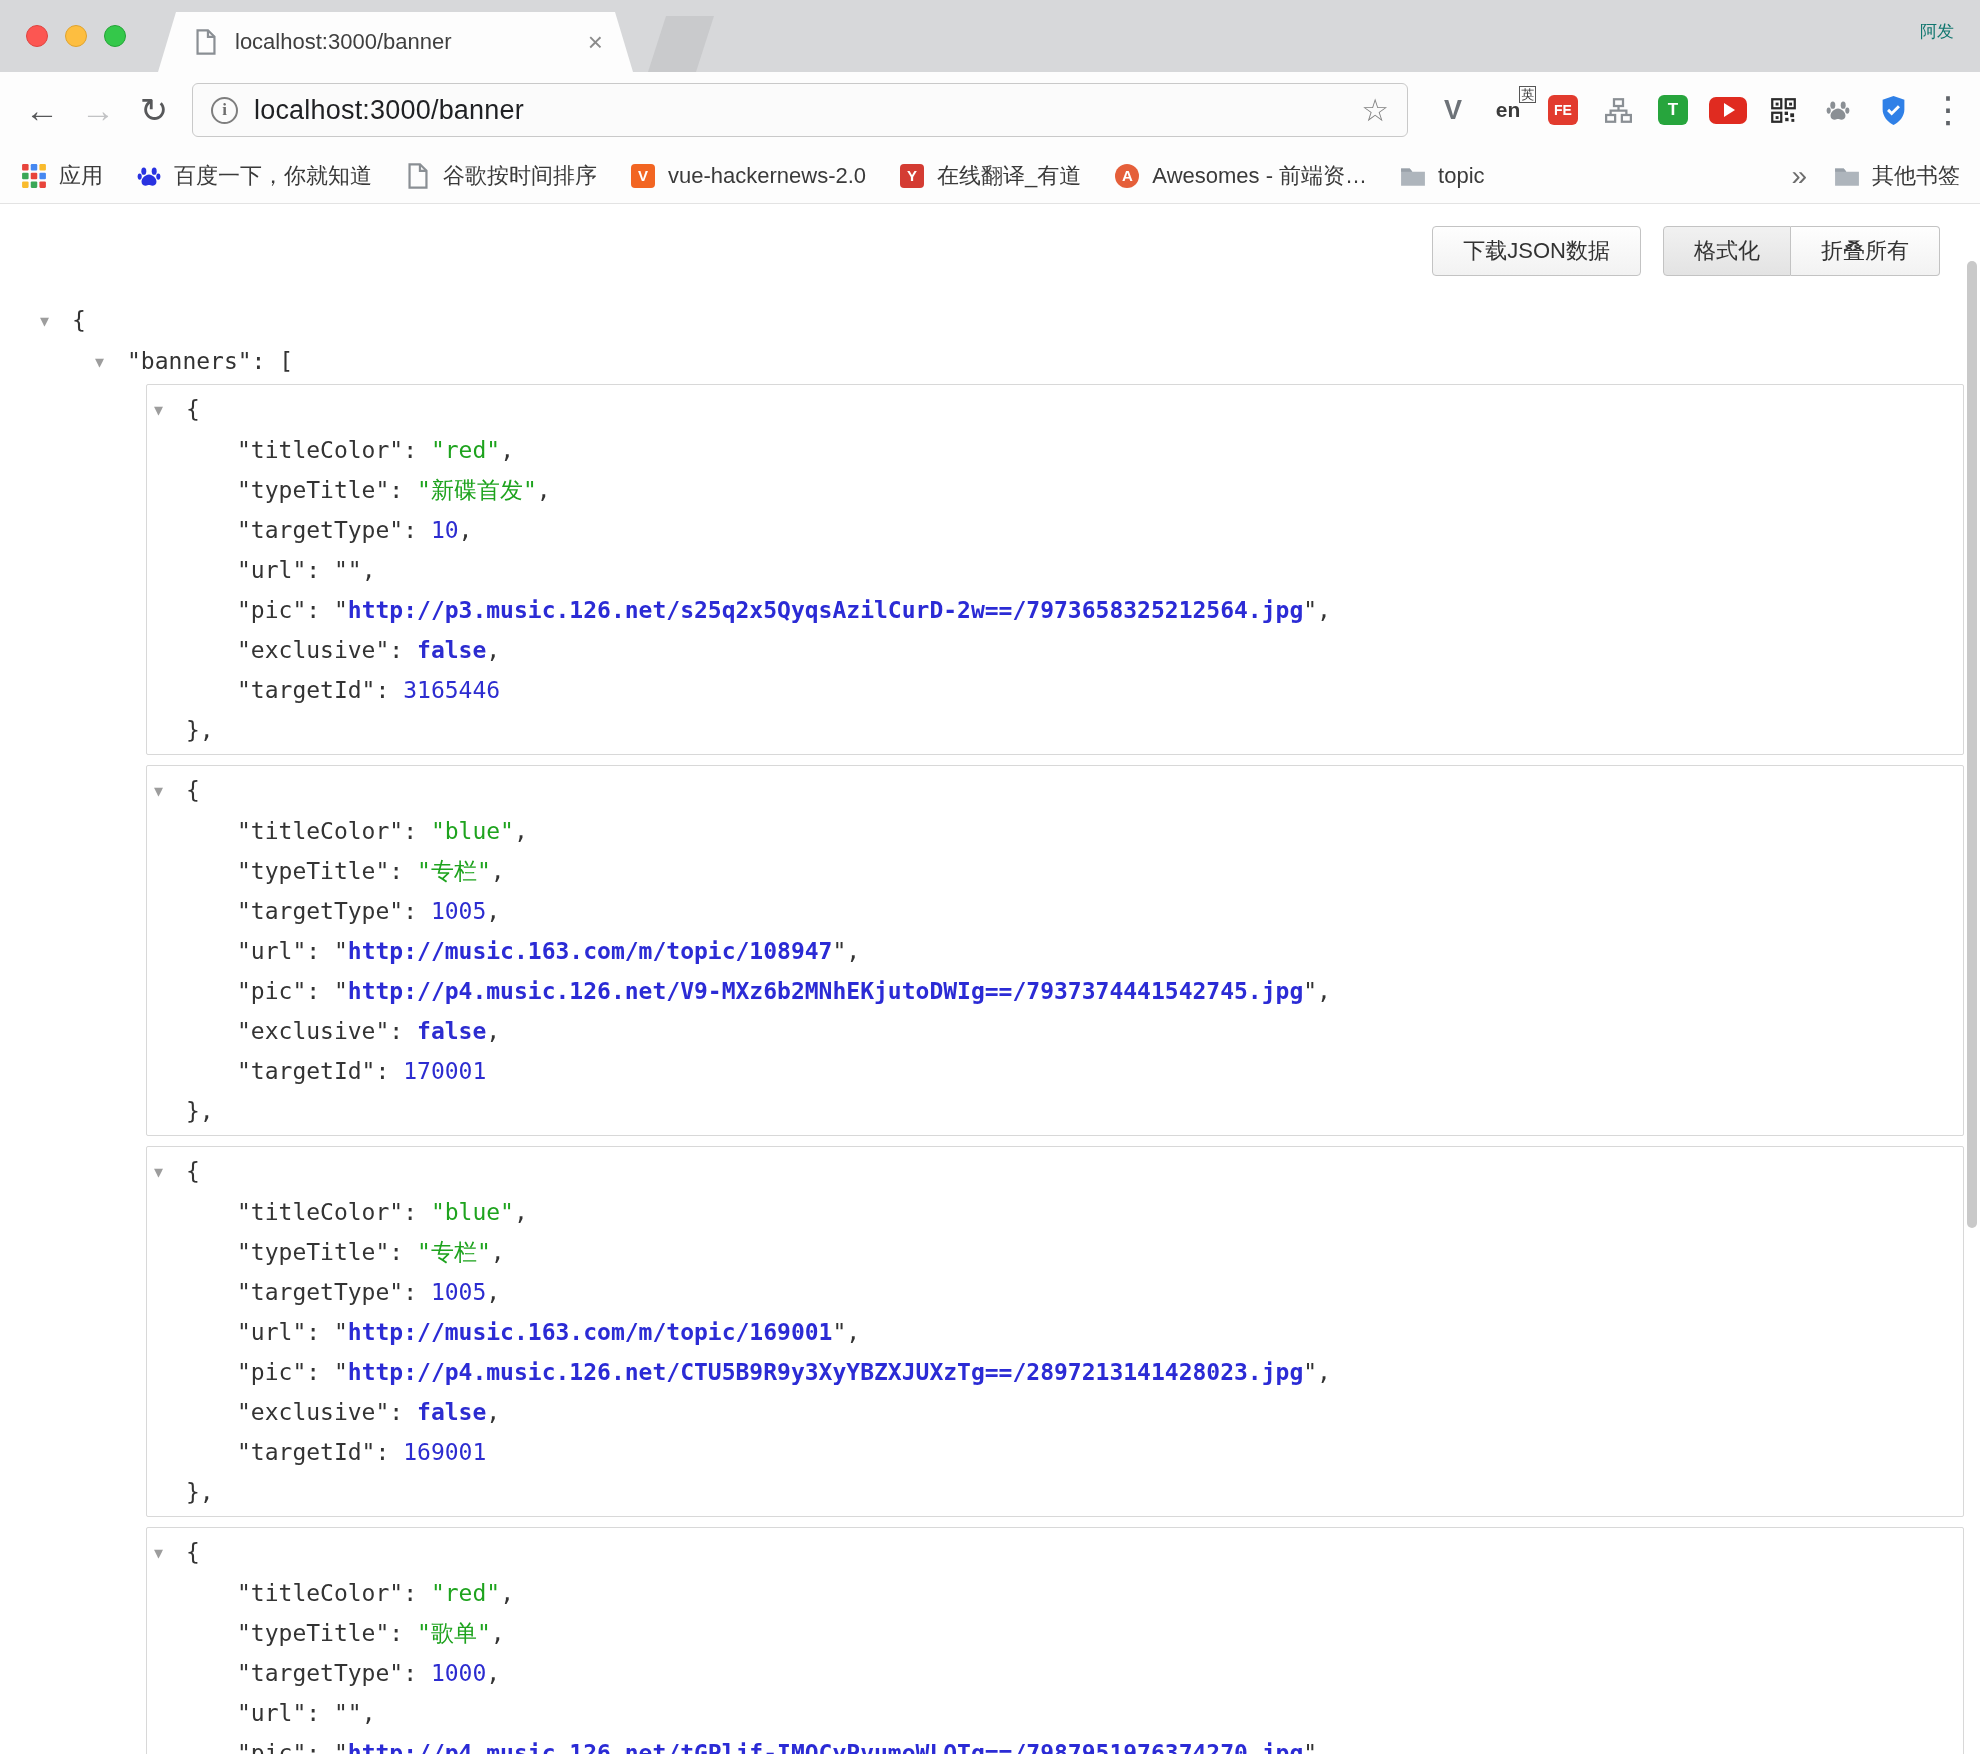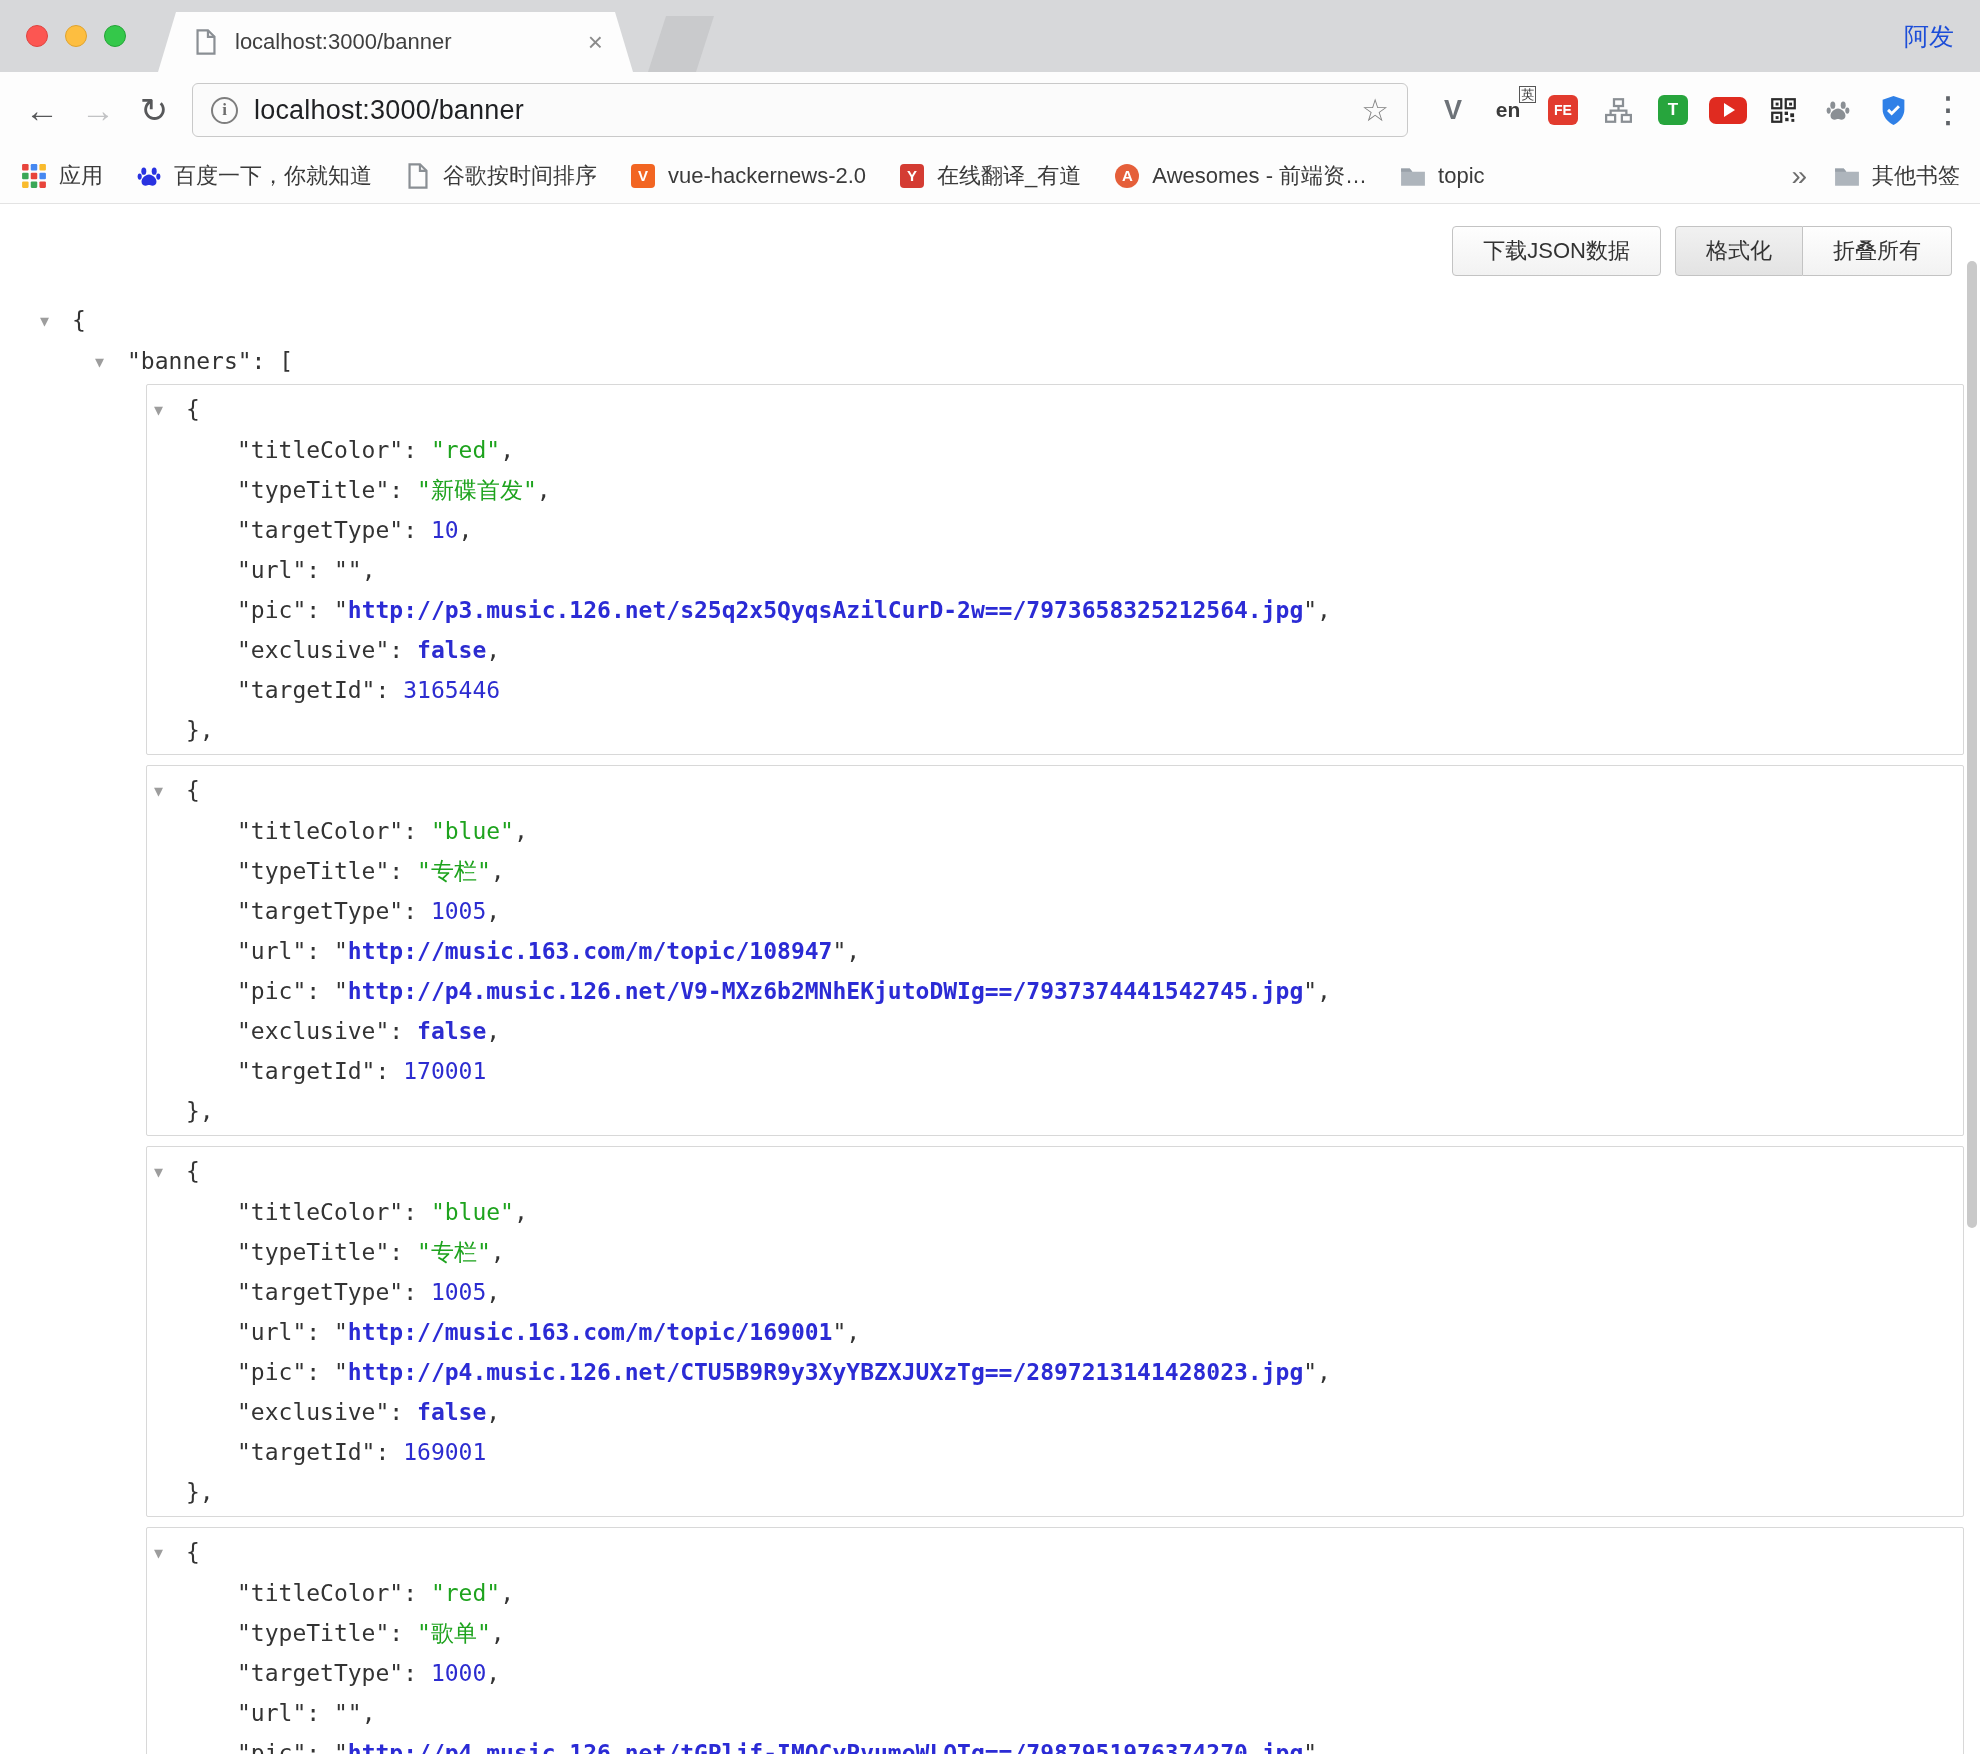--- a/index.html
+++ b/index.html
@@ -13,21 +13,21 @@
   .light.red{background:#fc5652;border:1px solid #df4440}
   .light.yellow{background:#fdbe40;border:1px solid #dfa32e}
   .light.green{background:#34c84a;border:1px solid #23a436}
   .tab{position:absolute;left:158px;top:12px;width:475px;height:60px;background:#fdfdfd;
     clip-path:polygon(18px 0,457px 0,475px 60px,0 60px);
     display:flex;align-items:center;gap:15px;padding:0 30px 0 34px;cursor:default}
   .tab-title{flex:1;font-size:22px;color:#3f3f3f;white-space:nowrap;overflow:hidden}
   .tab-close{font-size:26px;color:#8b8b8b;line-height:1}
   .newtab-stub{position:absolute;left:648px;top:16px;width:66px;height:56px;background:#c9cacc;
     clip-path:polygon(18px 0,100% 0,calc(100% - 18px) 100%,0 100%)}
-  .profile{position:absolute;right:26px;top:20px;font-size:25px;color:#1d4ed8}
+  .profile{position:absolute;right:26px;top:20px;font-size:17px;color:#0f766e}
 
   
   .toolbar{height:76px;background:#fdfdfd;display:flex;align-items:center;padding:0 18px;gap:8px}
   .nav-btn{width:48px;height:48px;display:flex;align-items:center;justify-content:center;
     font-size:34px;color:#57585a}
   .nav-btn.disabled{color:#c2c3c5}
   .omnibox{width:1216px;height:54px;margin-left:6px;border:1px solid #c9c9c9;border-radius:6px;
     background:#fbfbfb;display:flex;align-items:center;padding:0 18px;gap:16px}
   .info-ic{width:27px;height:27px;border:2px solid #7e7e7e;border-radius:50%;color:#6d6d6d;
     font-size:17px;font-weight:bold;display:flex;align-items:center;justify-content:center;font-family:"Liberation Serif",serif}
@@ -49,21 +49,21 @@
     display:flex;align-items:center;padding:0 20px;gap:32px;font-size:22px;color:#3a3a3a}
   .bm{display:flex;align-items:center;gap:11px;white-space:nowrap}
   .bm-ic{width:28px;height:28px;display:flex;align-items:center;justify-content:center}
   .bm-ic .sq{width:24px;height:24px;border-radius:4px;font-size:15px}
   .bm-ic .rnd{border-radius:50%}
   .bm-right{margin-left:auto;display:flex;align-items:center;gap:26px}
   .chev{font-size:28px;color:#6d6d6d}
 
   
   .content{position:relative;height:1550px;background:#fff;overflow:hidden}
-  .actions{position:absolute;top:22px;right:28px;display:flex;gap:14px}
+  .actions{position:absolute;top:22px;right:40px;display:flex;gap:22px}
   .btn{height:50px;padding:0 30px;font-size:22px;color:#333;
     background:linear-gradient(#fefefe,#f2f2f2);border:1px solid #c3c3c3;border-radius:4px;
     display:flex;align-items:center;white-space:nowrap}
   .seg{display:flex}
   .seg .btn{border-radius:0}
   .seg .btn.active{border-radius:4px 0 0 4px;background:linear-gradient(#f1f1f1,#e3e3e3)}
   .seg .btn.plain{border-radius:0 4px 4px 0;border-left:none}
 
   .json-tree{position:absolute;top:96px;left:40px;right:8px;
     font-family:"DejaVu Sans Mono",monospace;font-size:23px;line-height:40px;color:#333}

